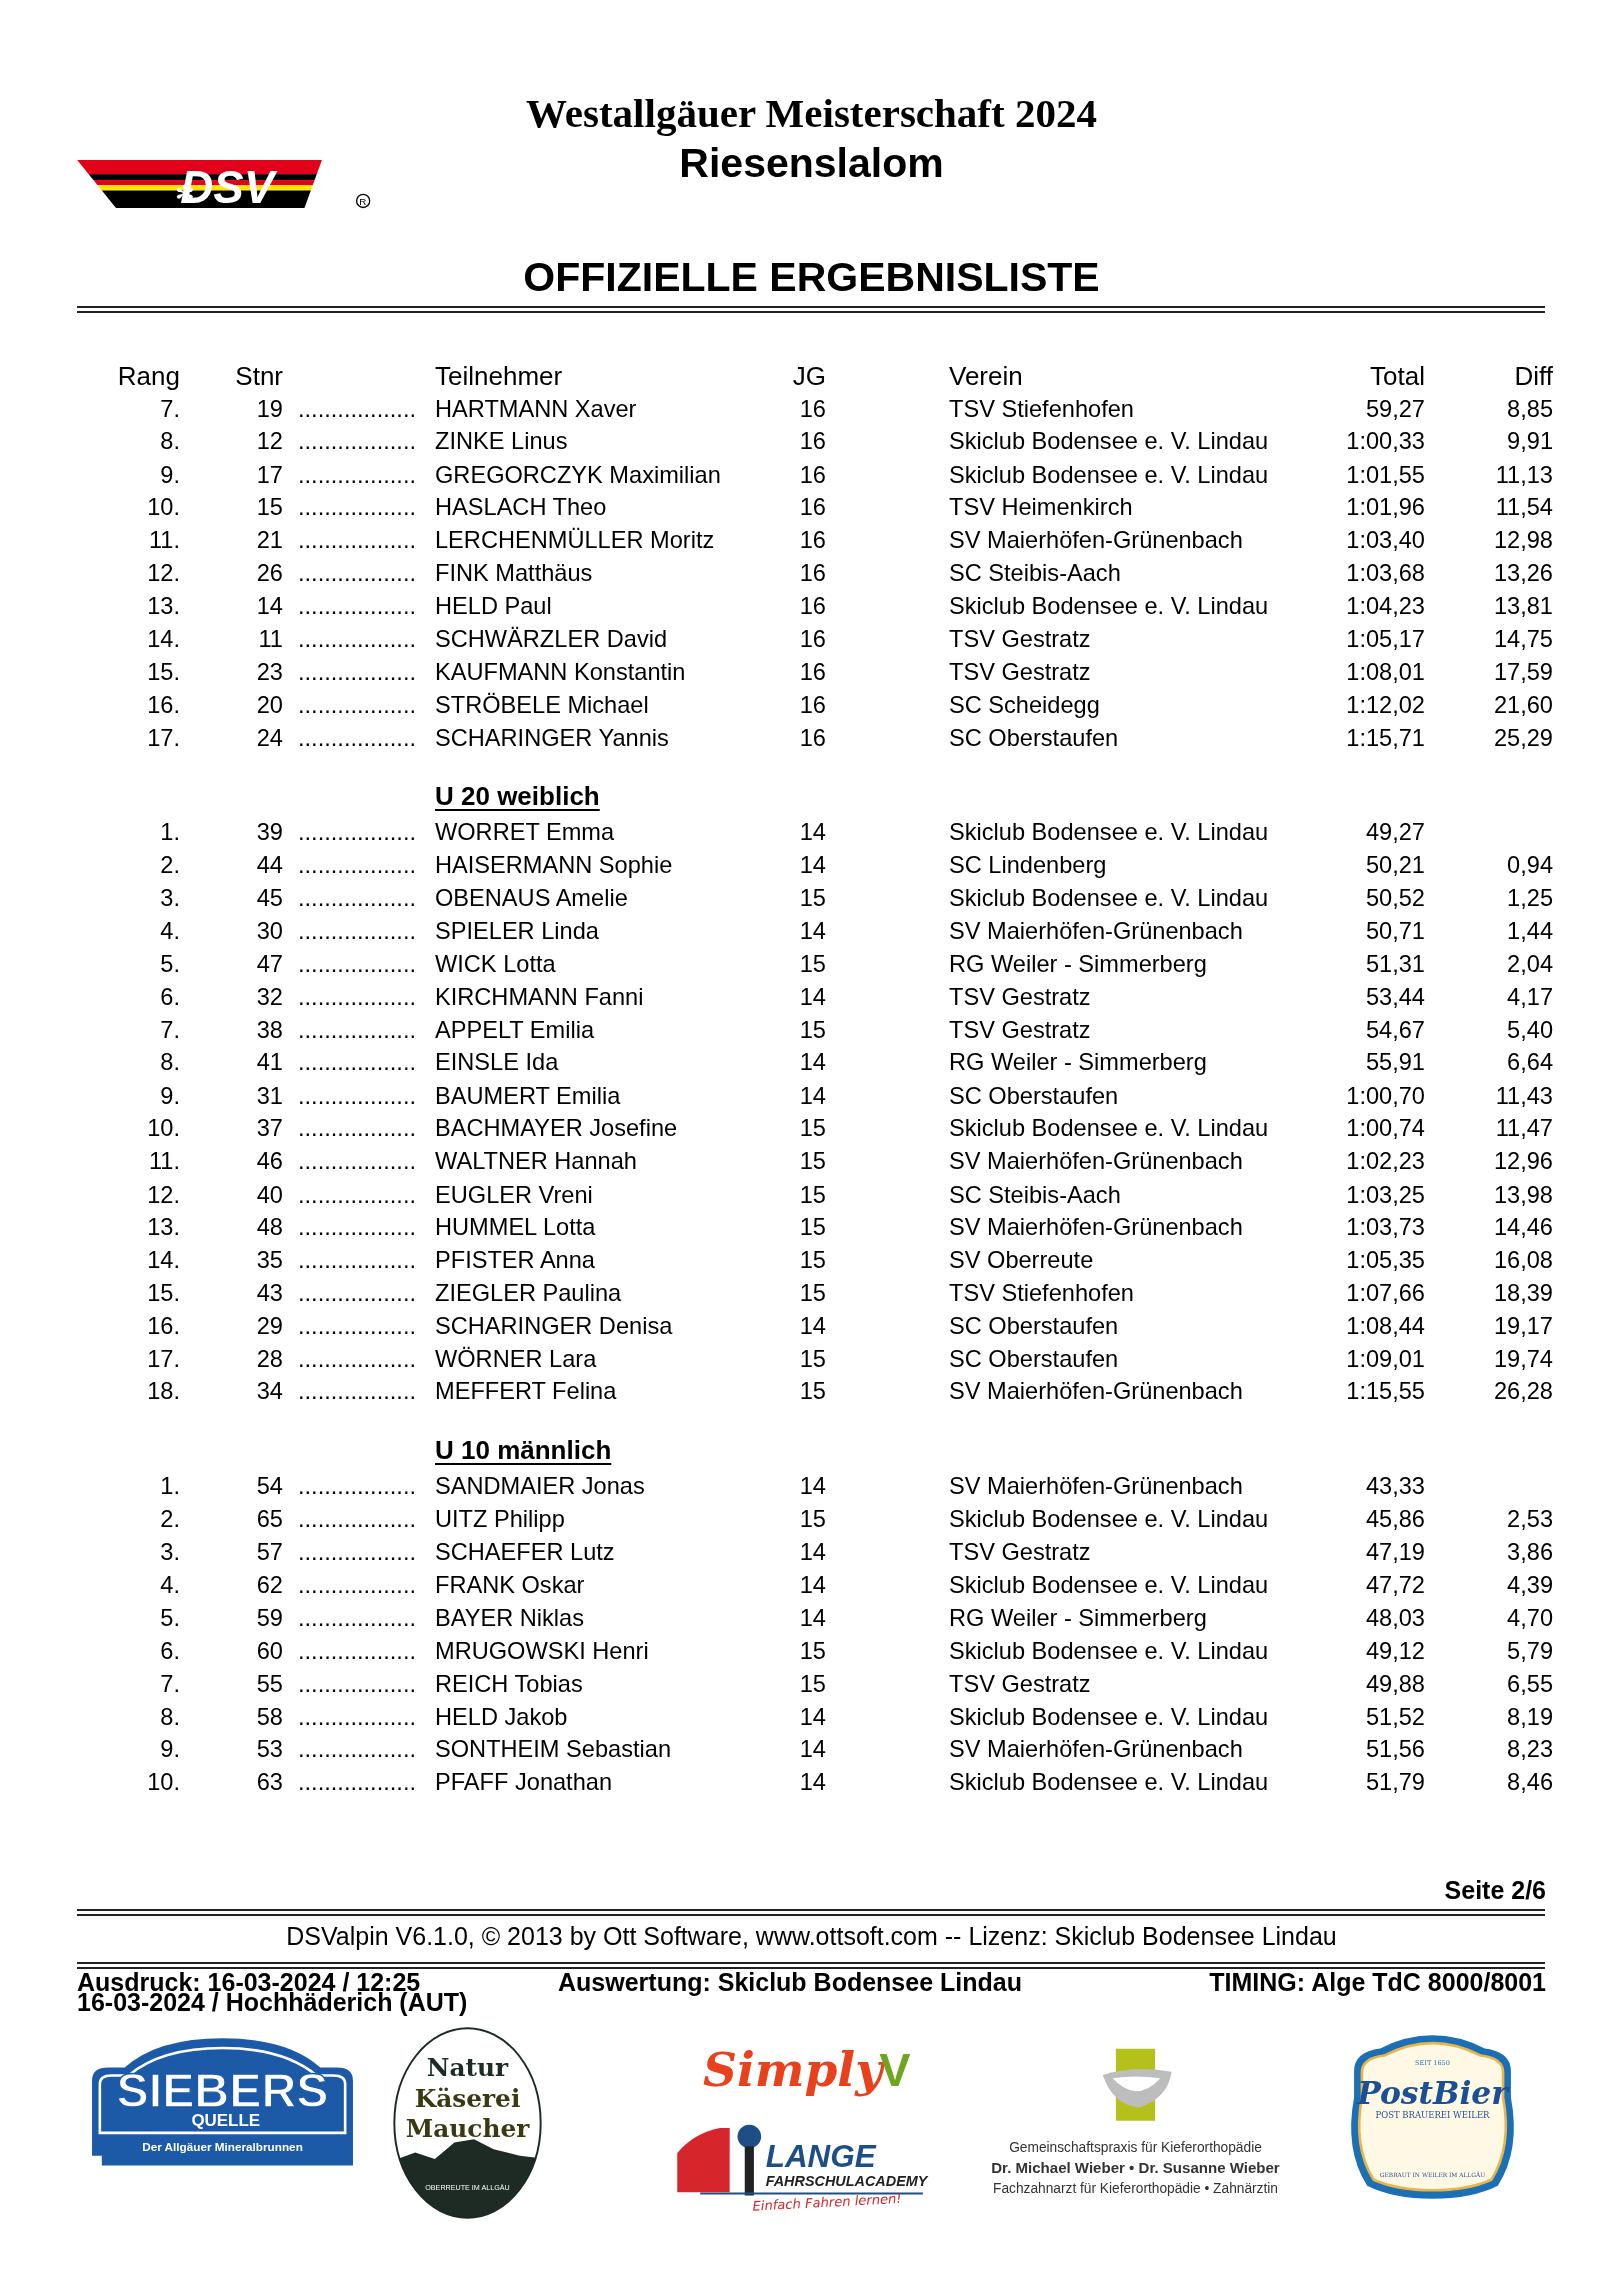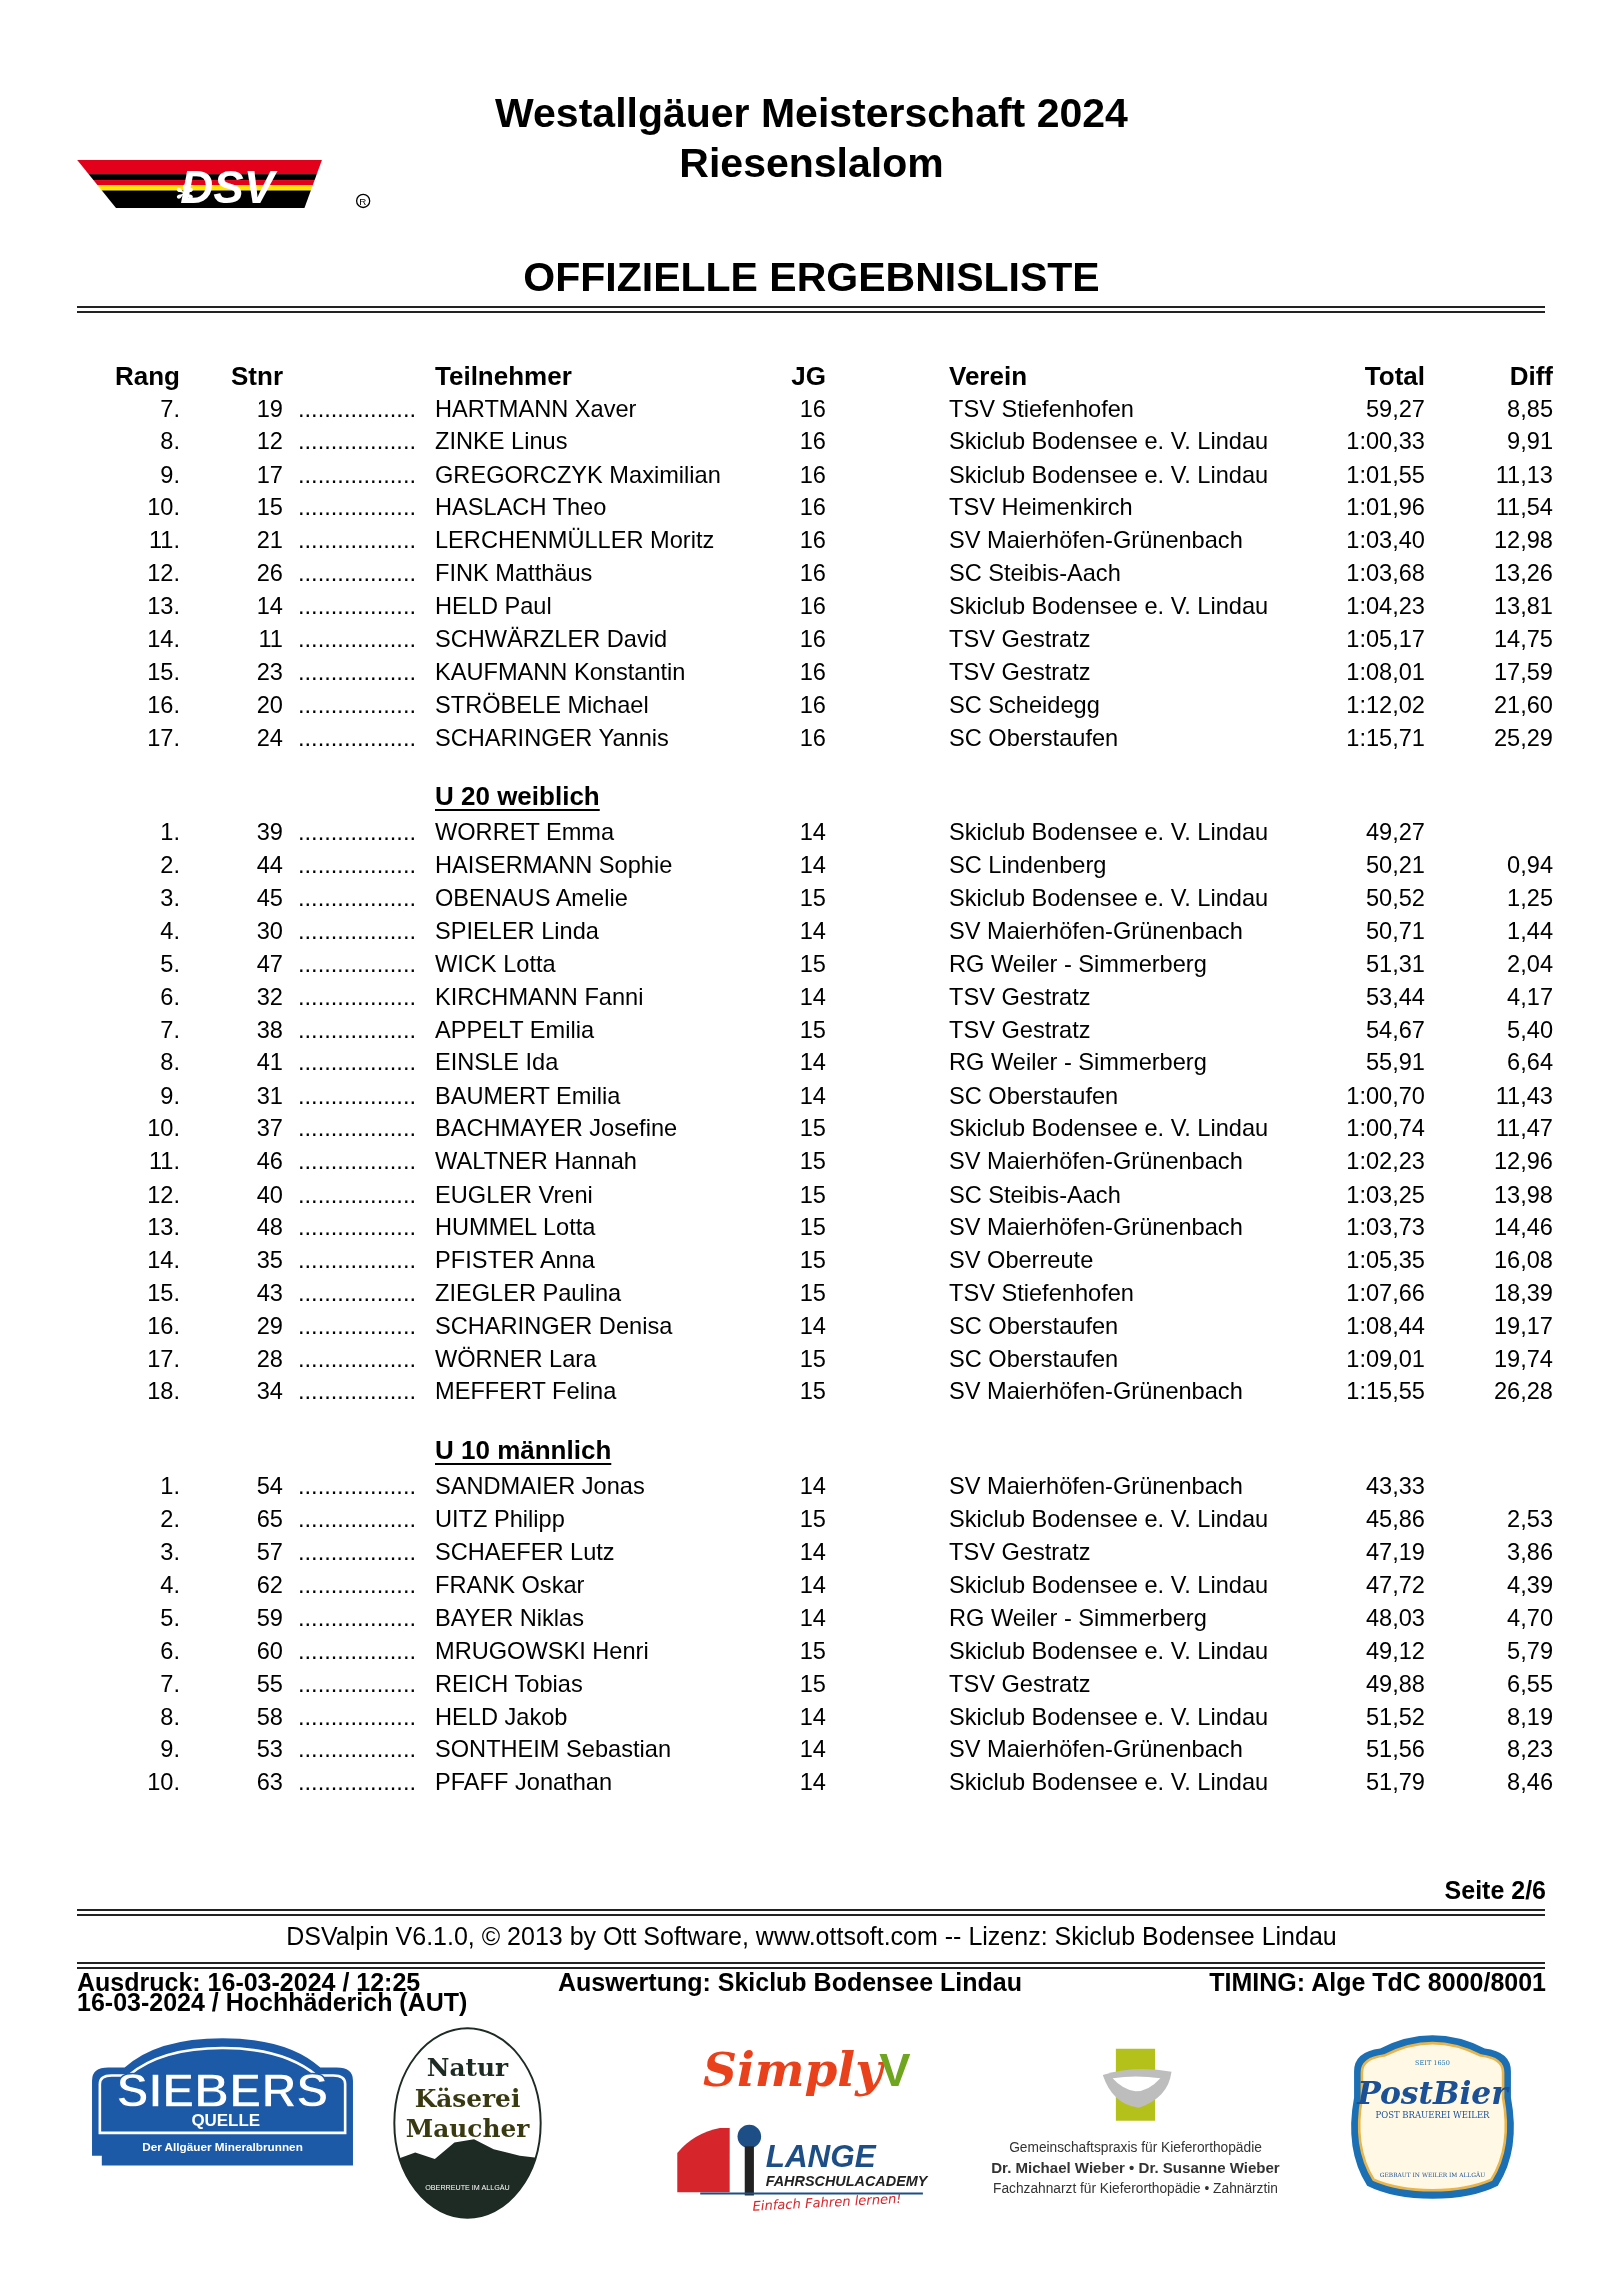--- a/index.html
+++ b/index.html
@@ -2,42 +2,42 @@
 <html style="font-size:10.5px"><head>
 <meta charset="utf-8">
 <style>
   html, body { margin: 0; padding: 0; background: #ffffff; }
   body { width: 1623px; height: 2295px; position: relative; overflow: hidden;
          font-family: "Liberation Sans", sans-serif; color: #000; }
 
   
   .dsv-logo { position: absolute; left: 77px; top: 153px; width: 294px; height: 58px; }
   .title1 { position: absolute; left: 0; width: 1623px; top: 90px; text-align: center;
-            font-weight: bold; font-size: 41px; line-height: 47px; }
+            font-weight: bold; font-size: 41px; line-height: 47px; font-family: Liberation Serif, serif; }
   .title2 { position: absolute; left: 0; width: 1623px; top: 140px; text-align: center;
             font-weight: bold; font-size: 41px; line-height: 47px; }
   .doc-title { position: absolute; left: 0; width: 1623px; top: 254px; text-align: center;
             font-weight: bold; font-size: 41px; line-height: 47px; }
   .dbl-rule { position: absolute; left: 77px; width: 1468px; height: 6.5px; }
   .dbl-rule::before, .dbl-rule::after { content: ""; position: absolute; left: 0; right: 0; height: 2px; background: #222; }
   .dbl-rule::before { top: 0; }
   .dbl-rule::after { top: 4.6px; }
 
   
   .row { position: absolute; left: 0; width: 1623px; height: 33px; font-size: 23.6px; line-height: 33px; }
   .row > span { position: absolute; top: 0; white-space: nowrap; }
   .c-rang { right: calc(1623px - 180px); text-align: right; }
   .c-stnr { right: calc(1623px - 283px); text-align: right; }
   .c-dots { left: 298px; letter-spacing: 0px; }
   .c-name { left: 435px; }
   .c-jg   { right: calc(1623px - 826px); text-align: right; margin-left: 38px; }
   .c-club { left: 928px; margin-left: 21px; }
   .c-total{ right: calc(1623px - 1425px); text-align: center; }
   .c-diff { right: calc(1623px - 1553px); text-align: right; }
-  .hdr { font-weight: bold; font-size: 26px; }
+  .hdr { font-weight: normal; font-size: 26px; }
   .hdr .c-jg { right: calc(1623px - 826px); }
   .group-title { position: absolute; left: 435px; font-weight: bold; font-size: 26px; line-height: 33px;
                  text-decoration: underline; text-decoration-thickness: 2px; text-underline-offset: 3.9px; }
 
   
   .foot-left { position: absolute; left: 77px; top: 1987px; font-weight: bold; font-size: 25px; line-height: 31px; }
   .foot-right { position: absolute; right: calc(1623px - 1546px); top: 1875px; font-weight: bold; font-size: 25px; line-height: 31px; }
   .foot-credit { position: absolute; left: 0; width: 1623px; top: 1921px; text-align: center; font-size: 25px; line-height: 31px; }
   .foot3 { position: absolute; top: 1967px; font-weight: bold; font-size: 25px; line-height: 31px; }
 

